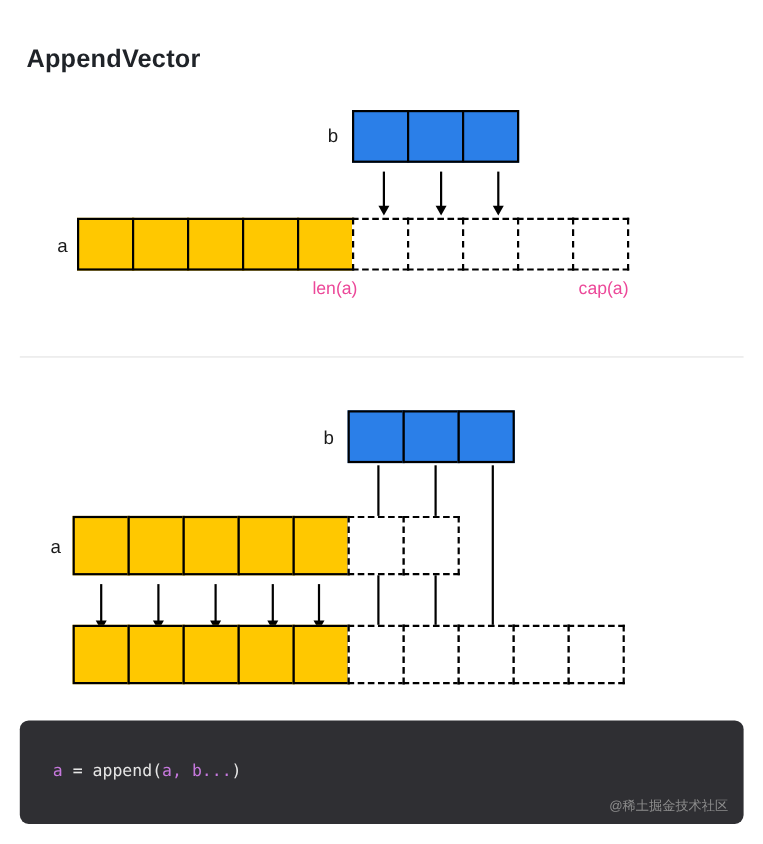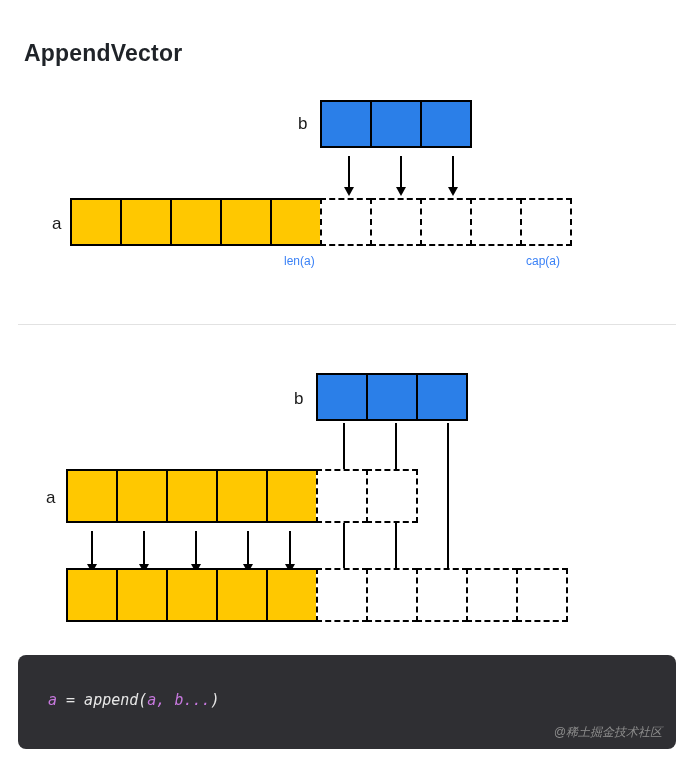--- a/index.html
+++ b/index.html
@@ -58,22 +58,22 @@
     margin-left: -2px;
   }
 
   .label {
     position: absolute;
     font-size: 17px;
     color: #1a1a1a;
   }
   .caption {
     position: absolute;
-    font-size: 12px;
-    color: #3b82f6;
+    font-size: 16px;
+    color: #ec4899;
   }
 
   
   .arrow {
     position: absolute;
     width: 2px;
     background: #000000;
   }
   .arrow::after {
     content: "";
@@ -89,21 +89,20 @@
 
   
   .code-block {
     position: absolute;
     left: 18px;
     top: 655px;
     width: 658px;
     height: 94px;
     background: #2f2f33;
     border-radius: 8px;
-    font-style: italic;
   }
   .code-line {
     position: absolute;
     left: 30px;
     top: 36px;
     font-family: "DejaVu Sans Mono", monospace;
     font-size: 15px;
     color: #e6e6e6;
     white-space: pre;
   }

